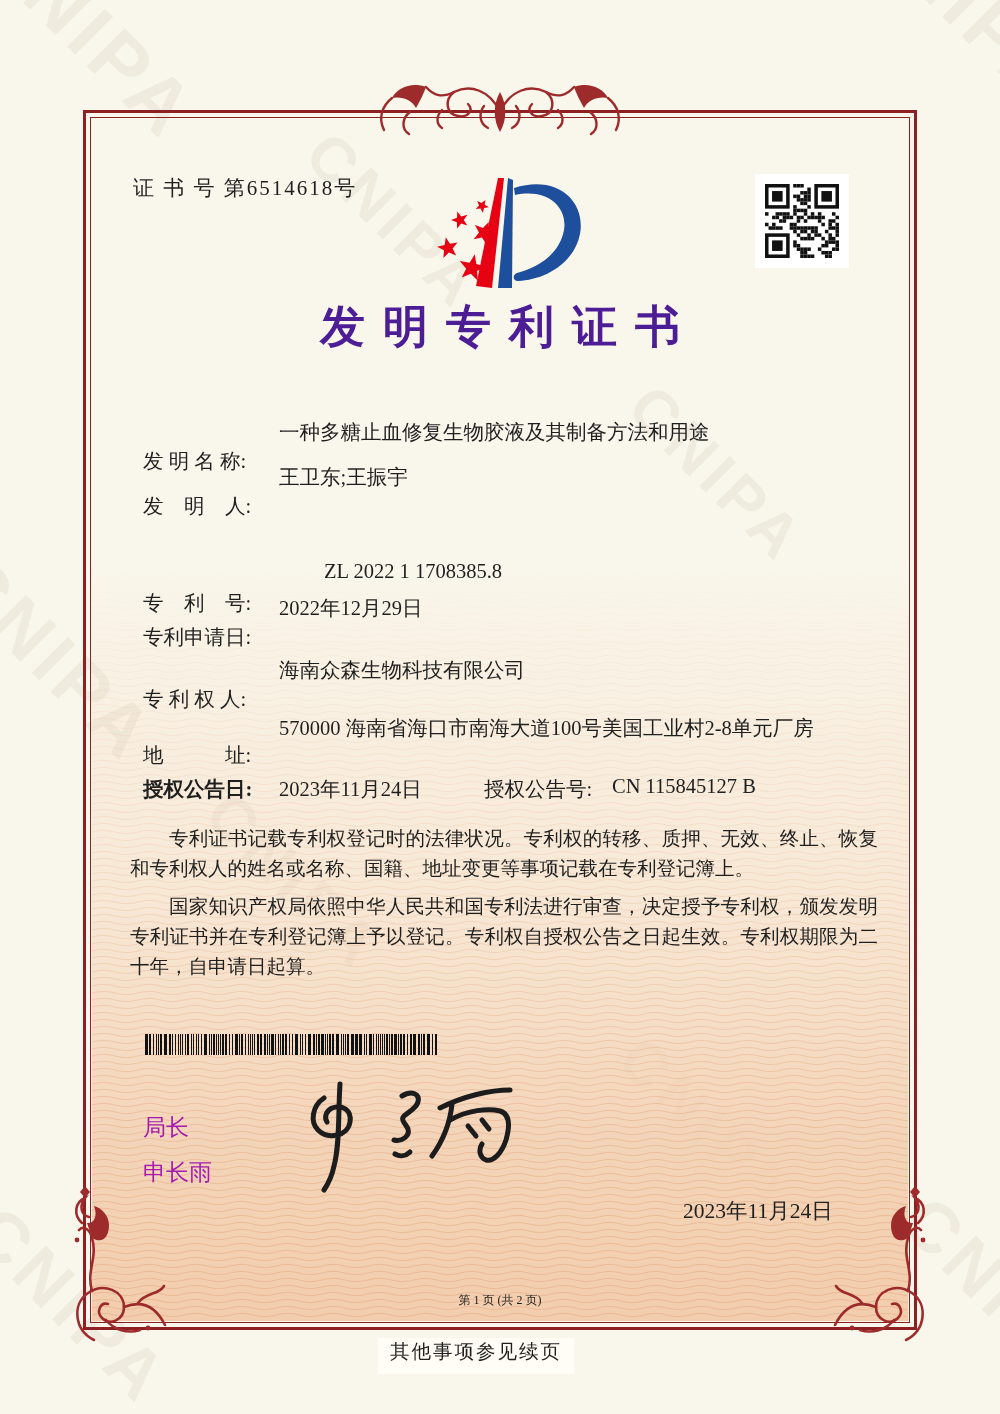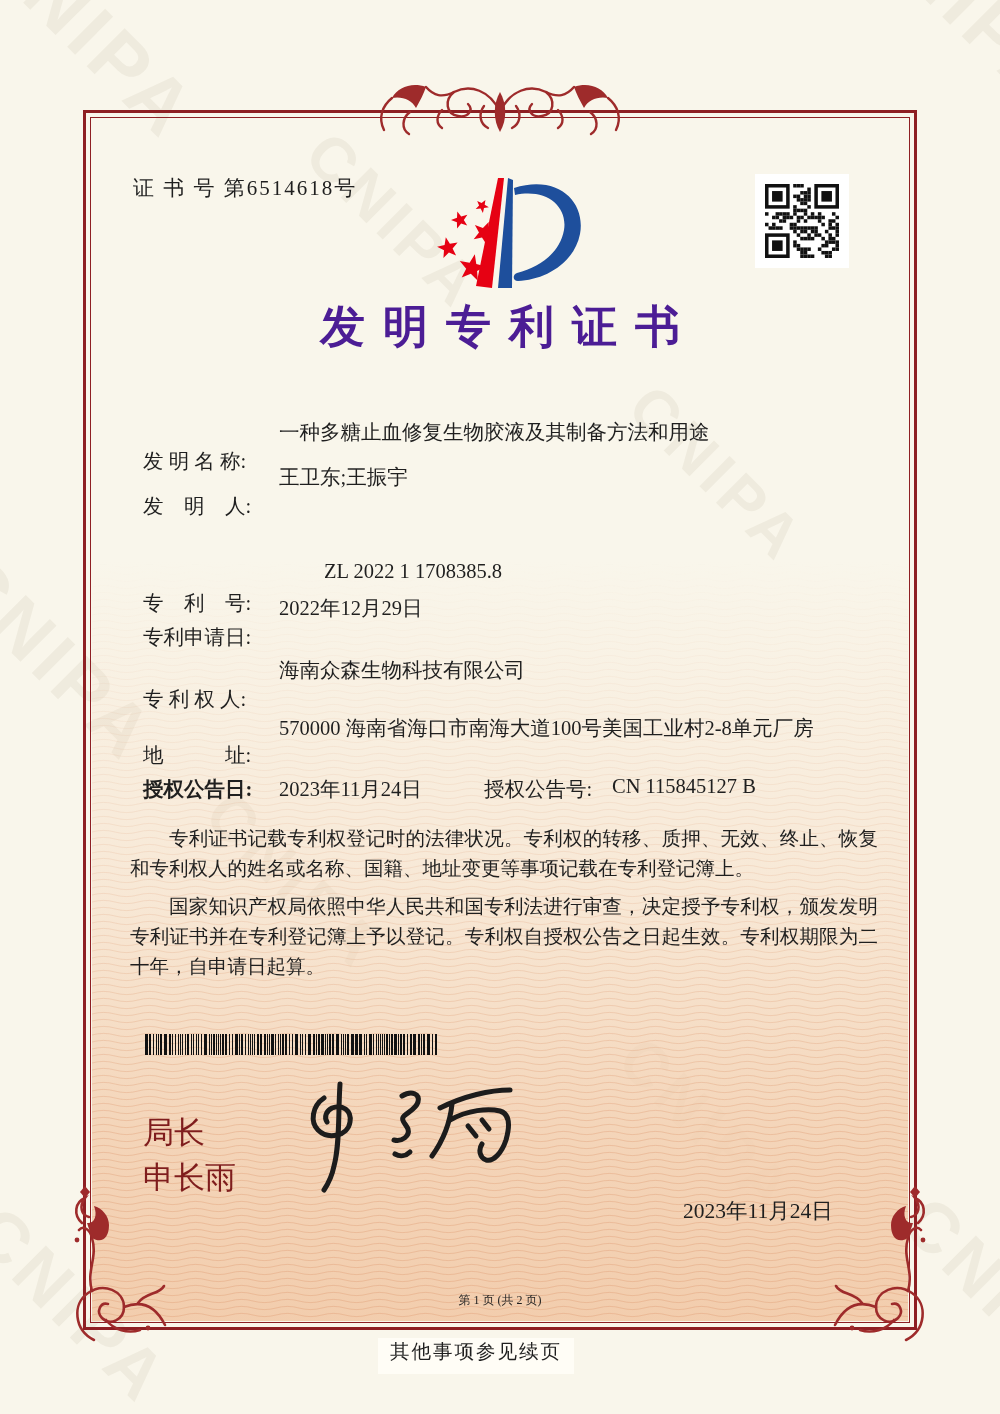--- a/index.html
+++ b/index.html
@@ -42,21 +42,21 @@
   .row{position:absolute; left:143px; display:flex; font-size:20.5px;}
   .row .lbl{width:136px; flex:none;margin-top:29px;}
   .row .val{max-width:600px;}
   .row2{position:absolute; left:143px; top:775px; font-size:20.5px; display:flex;}
   .legal{
     position:absolute; left:130px; top:824px; width:748px;
     font-size:19.5px; line-height:30px; text-align:justify;
   }
   .legal p{margin:0 0 8px 0; text-indent:2em;}
   .barcode{position:absolute; left:145px; top:1034px;}
-  .signer{position:absolute; left:143px; font-family:"Liberation Sans", sans-serif; font-size:31px; color:#7f1d1d;}
+  .signer{position:absolute; left:143px; font-family:"Liberation Sans", sans-serif; font-size:23px; color:#a21caf;}
   .sig{position:absolute; left:298px; top:1078px;}
   .issue-date{position:absolute; left:683px; top:1196px; font-size:21.5px;}
   .page-info{position:absolute; left:0; top:1292px; width:1000px; text-align:center; font-size:12px;}
   .footer-box{
     position:absolute; left:378px; top:1338px; width:196px; height:36px;
     background:#fffdf6; display:flex; align-items:flex-start; justify-content:center;
     font-size:19.5px; letter-spacing:2px;
   }
   .orn{position:absolute; pointer-events:none;}
 </style>

